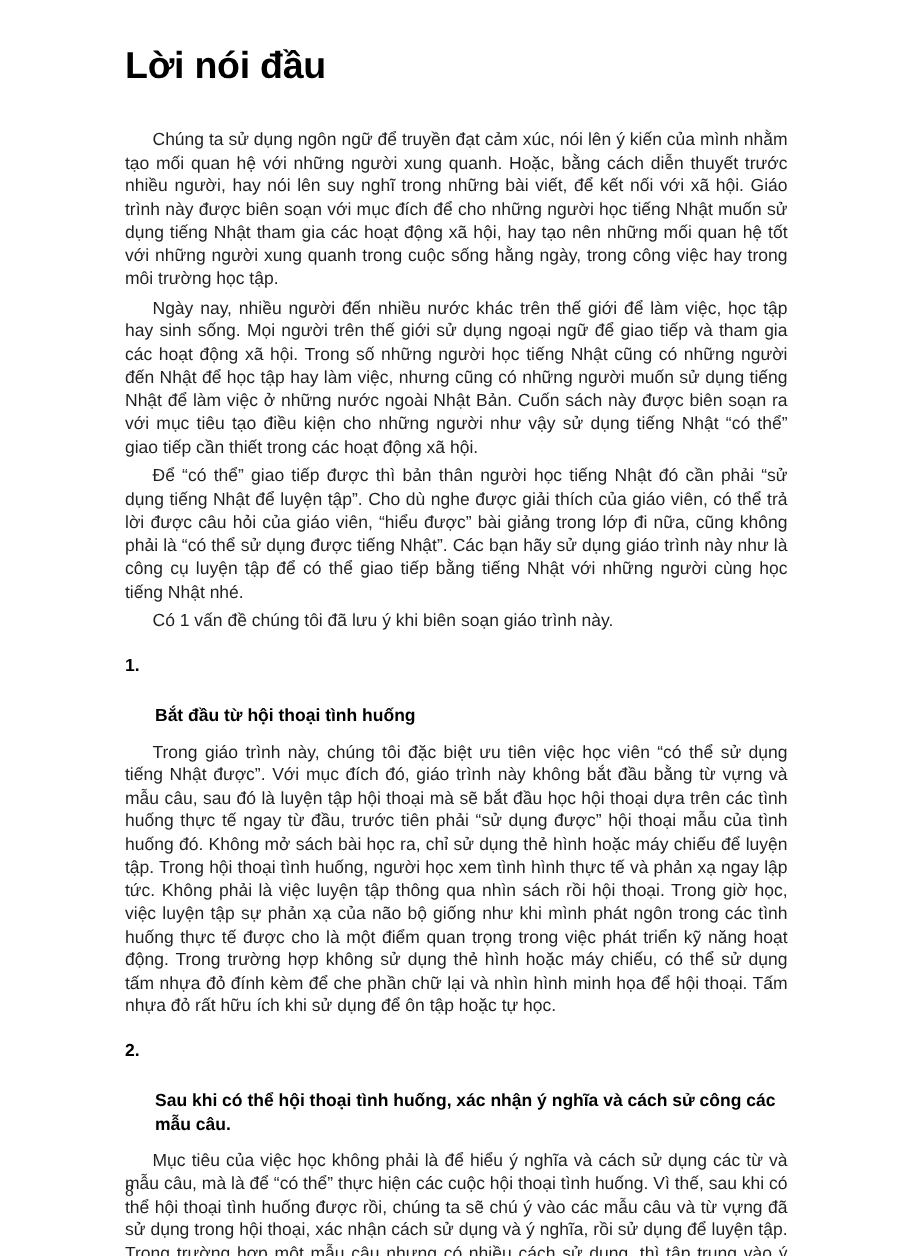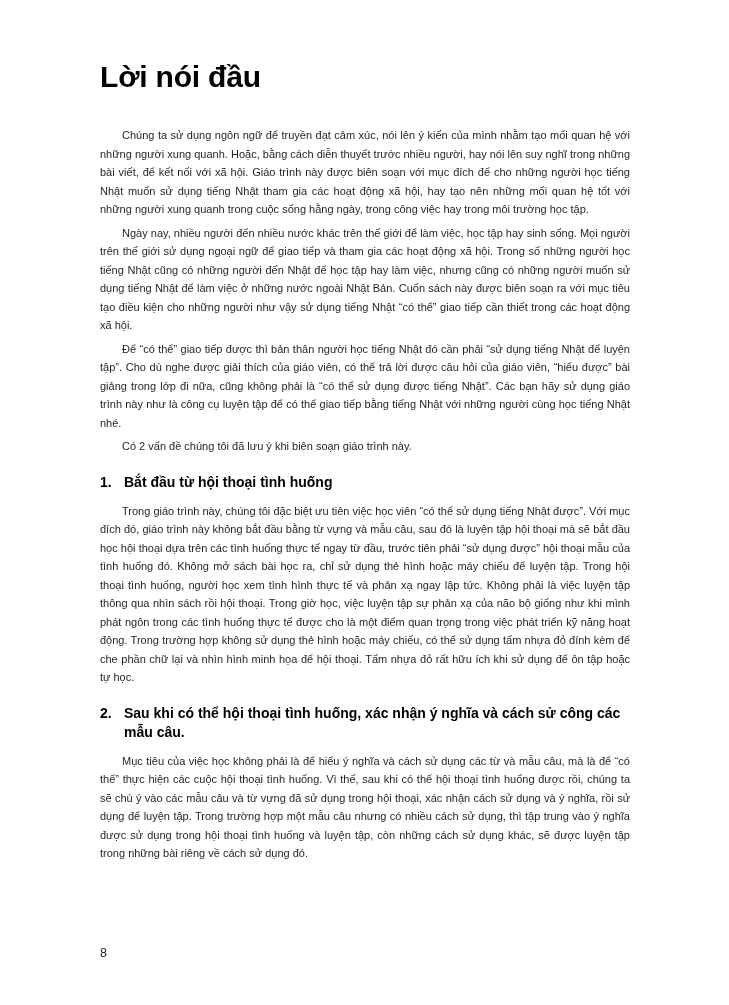--- a/index.html
+++ b/index.html
@@ -11,31 +11,31 @@
     color: #231f20;
     position: relative;
     overflow: hidden;
   }
   .page {
     position: absolute;
     top: 0; left: 0;
     width: 729px;
     height: 952px;
     background: #ffffff;
-    padding: 60px 99px 0 100px;
+    padding: 36px 99px 0 100px;
   }
   h1.doc-title {
     font-size: 30px;
     font-weight: bold;
     color: #000000;
     letter-spacing: -0.2px;
     margin-bottom: 32px;
   }
   p.body-para {
-    font-size: 11px;
+    font-size: 14px;
     line-height: 18.5px;
     text-align: justify;
     text-indent: 22px;
     color: #231f20;
     margin-bottom: 5px;
   }
   .section-heading {
     display: flex;
     font-size: 14px;
     font-weight: bold;
@@ -43,20 +43,21 @@
     color: #000000;
     margin-top: 17px;
     margin-bottom: 10px;
   }
   .section-heading .num {
     width: 24px;
     flex-shrink: 0;
   }
   .section-heading .heading-text {
     flex: 1;
+    margin-top: 40px;
   }
   .page-number {
     position: absolute;
     left: 100px;
     top: 946px;
     font-size: 12.5px;
     color: #231f20;
   }
 </style>
 </head>
@@ -65,21 +66,21 @@
 <div class="page">
 
   <h1 class="doc-title">Lời nói đầu</h1>
 
   <p class="body-para">Chúng ta sử dụng ngôn ngữ để truyền đạt cảm xúc, nói lên ý kiến của mình nhằm tạo mối quan hệ với những người xung quanh. Hoặc, bằng cách diễn thuyết trước nhiều người, hay nói lên suy nghĩ trong những bài viết, để kết nối với xã hội. Giáo trình này được biên soạn với mục đích để cho những người học tiếng Nhật muốn sử dụng tiếng Nhật tham gia các hoạt động xã hội, hay tạo nên những mối quan hệ tốt với những người xung quanh trong cuộc sống hằng ngày, trong công việc hay trong môi trường học tập.</p>
 
   <p class="body-para">Ngày nay, nhiều người đến nhiều nước khác trên thế giới để làm việc, học tập hay sinh sống. Mọi người trên thế giới sử dụng ngoại ngữ để giao tiếp và tham gia các hoạt động xã hội. Trong số những người học tiếng Nhật cũng có những người đến Nhật để học tập hay làm việc, nhưng cũng có những người muốn sử dụng tiếng Nhật để làm việc ở những nước ngoài Nhật Bản. Cuốn sách này được biên soạn ra với mục tiêu tạo điều kiện cho những người như vậy sử dụng tiếng Nhật “có thể” giao tiếp cần thiết trong các hoạt động xã hội.</p>
 
   <p class="body-para">Để “có thể” giao tiếp được thì bản thân người học tiếng Nhật đó cần phải “sử dụng tiếng Nhật để luyện tập”. Cho dù nghe được giải thích của giáo viên, có thể trả lời được câu hỏi của giáo viên, “hiểu được” bài giảng trong lớp đi nữa, cũng không phải là “có thể sử dụng được tiếng Nhật”. Các bạn hãy sử dụng giáo trình này như là công cụ luyện tập để có thể giao tiếp bằng tiếng Nhật với những người cùng học tiếng Nhật nhé.</p>
 
-  <p class="body-para">Có 2 vấn đề chúng tôi đã lưu ý khi biên soạn giáo trình này.</p>
+  <p class="body-para">Có 1 vấn đề chúng tôi đã lưu ý khi biên soạn giáo trình này.</p>
 
   <div class="section-heading">
     <span class="num">1.</span>
     <span class="heading-text">Bắt đầu từ hội thoại tình huống</span>
   </div>
 
   <p class="body-para">Trong giáo trình này, chúng tôi đặc biệt ưu tiên việc học viên “có thể sử dụng tiếng Nhật được”. Với mục đích đó, giáo trình này không bắt đầu bằng từ vựng và mẫu câu, sau đó là luyện tập hội thoại mà sẽ bắt đầu học hội thoại dựa trên các tình huống thực tế ngay từ đầu, trước tiên phải “sử dụng được” hội thoại mẫu của tình huống đó. Không mở sách bài học ra, chỉ sử dụng thẻ hình hoặc máy chiếu để luyện tập. Trong hội thoại tình huống, người học xem tình hình thực tế và phản xạ ngay lập tức. Không phải là việc luyện tập thông qua nhìn sách rồi hội thoại. Trong giờ học, việc luyện tập sự phản xạ của não bộ giống như khi mình phát ngôn trong các tình huống thực tế được cho là một điểm quan trọng trong việc phát triển kỹ năng hoạt động. Trong trường hợp không sử dụng thẻ hình hoặc máy chiếu, có thể sử dụng tấm nhựa đỏ đính kèm để che phần chữ lại và nhìn hình minh họa để hội thoại. Tấm nhựa đỏ rất hữu ích khi sử dụng để ôn tập hoặc tự học.</p>
 
   <div class="section-heading">
     <span class="num">2.</span>

